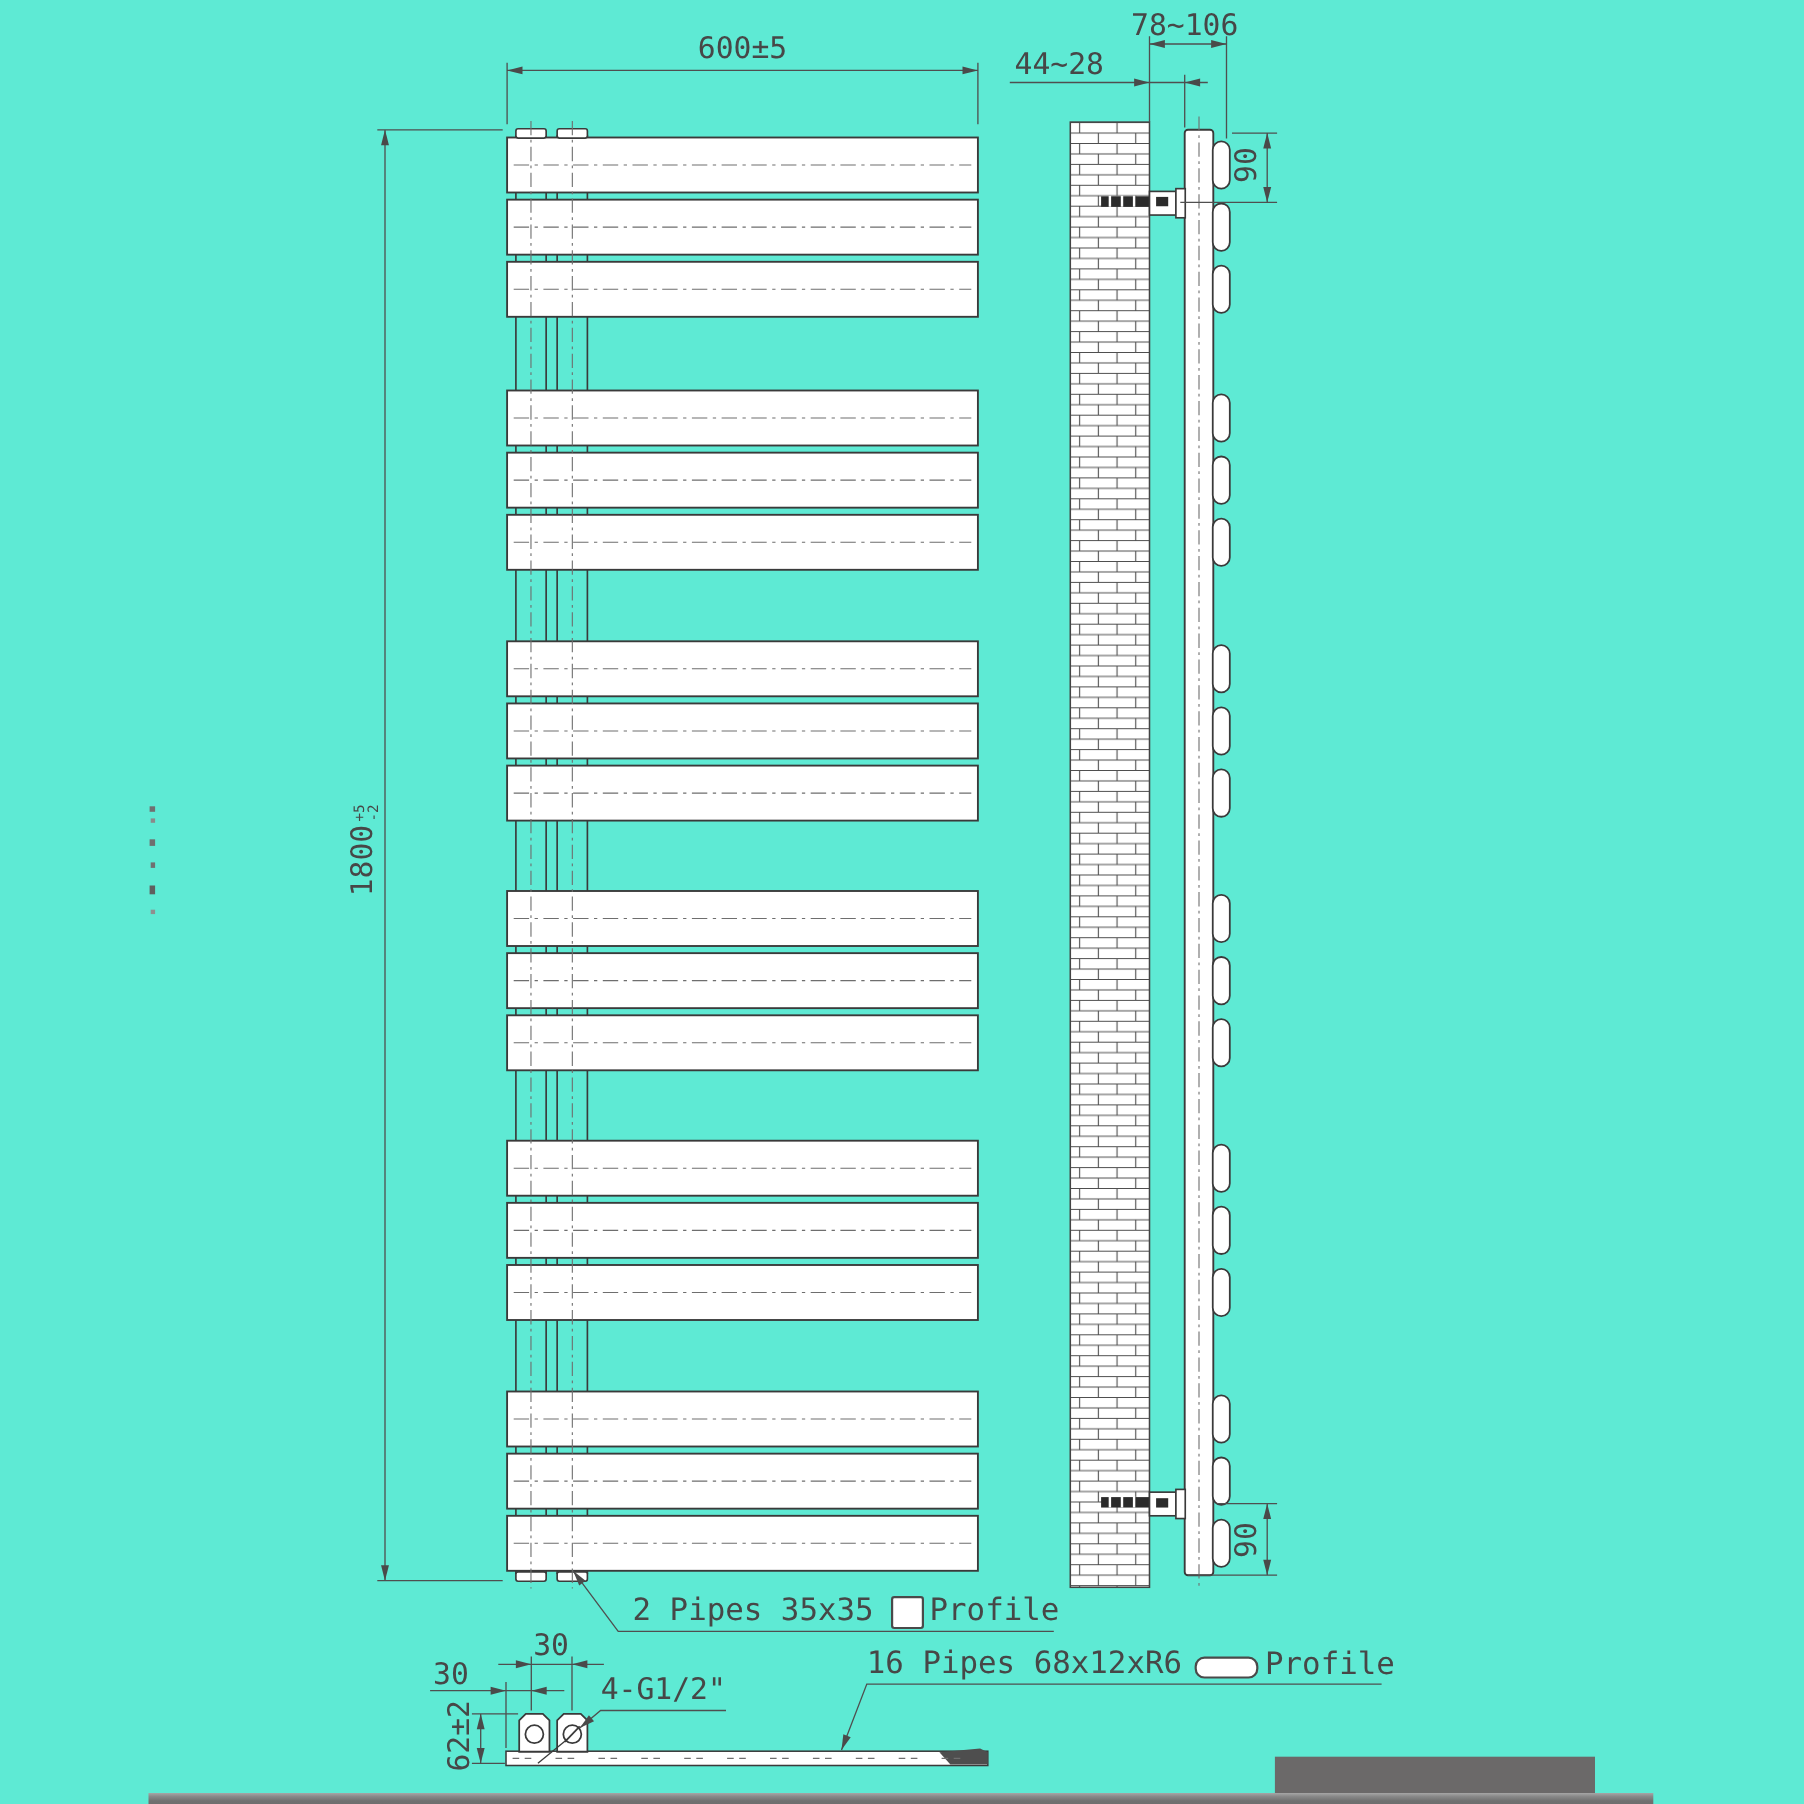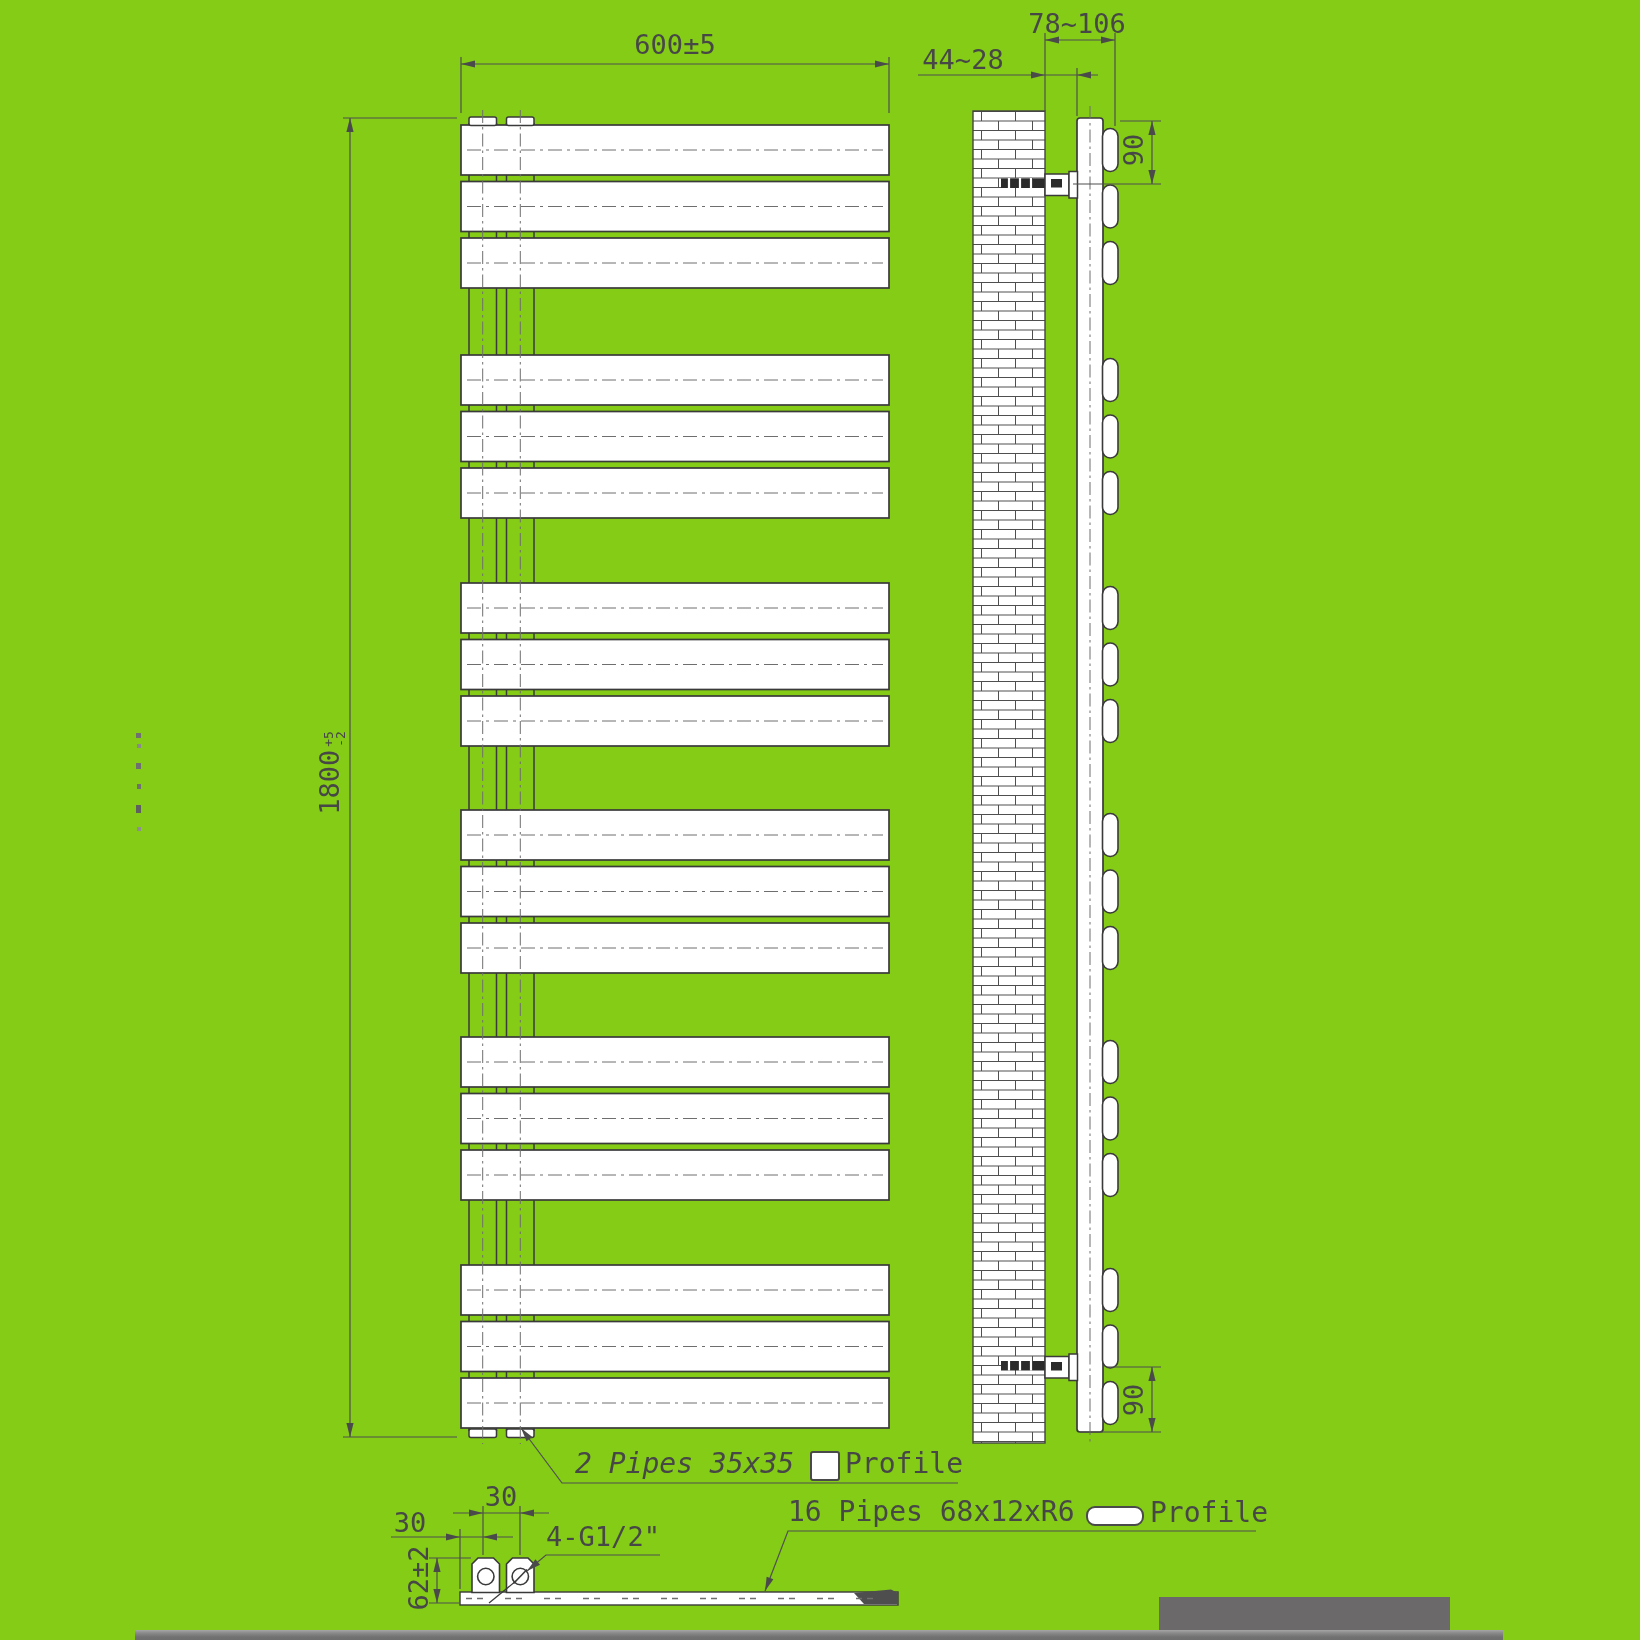--- a/index.html
+++ b/index.html
@@ -1,16 +1,16 @@
 <!DOCTYPE html>
 <html><head>
 <meta charset="utf-8">
 <style>
   html,body{margin:0;padding:0;background:#ffffff;}
-  #stage{position:relative;width:1640px;height:1640px;background:#84cc16;overflow:hidden;
+  #stage{position:relative;width:1640px;height:1640px;background:#5eead4;overflow:hidden;
          font-family:"DejaVu Sans Mono","Liberation Mono",monospace;color:#474747;}
   #drawing{position:absolute;left:0;top:0;}
   .lbl{position:absolute;white-space:nowrap;color:#474747;transform:translate(-50%,-50%);}
   .lbl.left{transform:translate(0,-50%);}
   .lbl.rot{transform:translate(-50%,-50%) rotate(-90deg);}
   .dimtxt{font-size:27px;letter-spacing:0px;}
   .notetxt{font-size:28px;}
   .tolstack{display:inline-flex;flex-direction:column;vertical-align:middle;
             font-size:13px;line-height:12px;margin-left:3px;}
   .sq-icon{position:absolute;width:26px;height:26px;border:2.5px solid #4a4a4a;
@@ -214,21 +214,21 @@
   <span class="lbl rot dimtxt" style="left:1133px;top:1400px;">90</span>
 
   <span class="lbl dimtxt" style="left:501px;top:1496px;">30</span>
 
   <span class="lbl dimtxt" style="left:410px;top:1522px;">30</span>
 
   <span class="lbl rot dimtxt" style="left:418px;top:1578px;">62±2</span>
 
   <span class="lbl dimtxt" style="left:603px;top:1536px;">4-G1/2"</span>
 
-  <span class="lbl left notetxt" style="left:575px;top:1463px;font-style:italic;">2 Pipes 35x35</span>
+  <span class="lbl left notetxt" style="left:575px;top:1463px;">2 Pipes 35x35</span>
   <span class="sq-icon" style="left:810px;top:1451px;"></span>
   <span class="lbl left notetxt" style="left:845px;top:1463px;">Profile</span>
 
   <span class="lbl left notetxt" style="left:788px;top:1511px;">16 Pipes 68x12xR6</span>
   <span class="oval-icon" style="left:1086px;top:1506px;"></span>
   <span class="lbl left notetxt" style="left:1150px;top:1512px;">Profile</span>
 
   <span class="dot" style="left:136px;top:733px;width:4.5px;height:5px;"></span>
   <span class="dot" style="left:137px;top:744px;width:3.5px;height:4px;background:#8a8a8a;"></span>
   <span class="dot" style="left:136px;top:763px;width:4.5px;height:6px;background:#6f6f6f;"></span>

